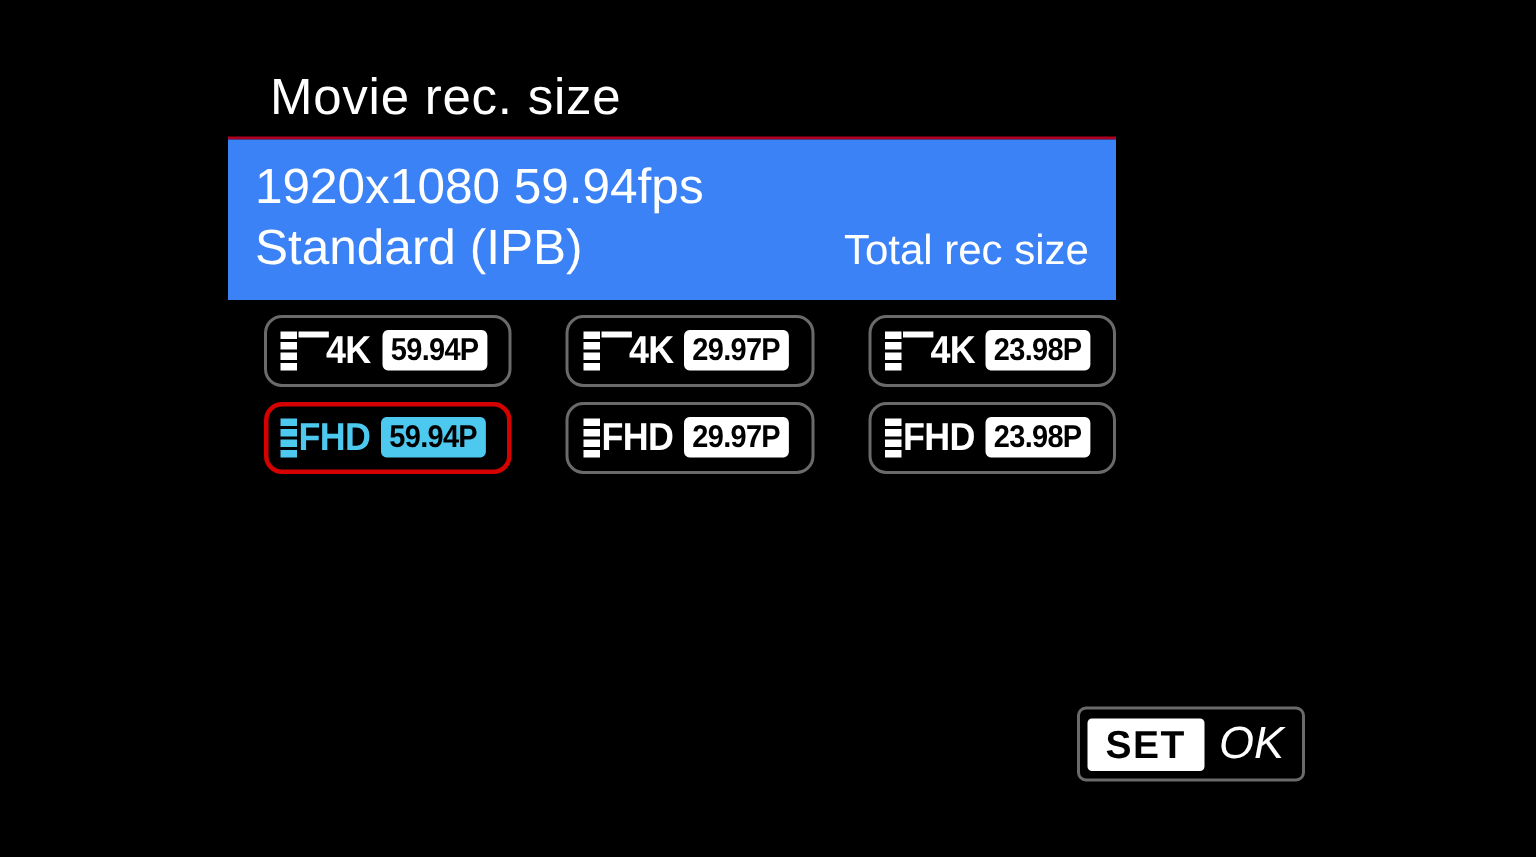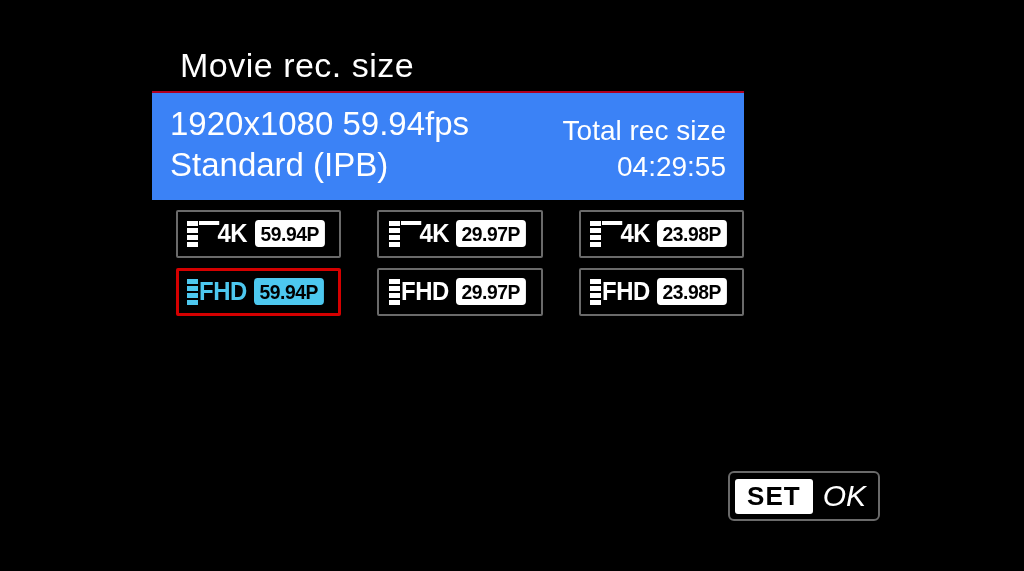--- a/index.html
+++ b/index.html
@@ -52,21 +52,21 @@
     }
     .grid {
       margin-top: 10px;
       display: grid;
       grid-template-columns: repeat(3, 1fr);
       gap: 10px 12px;
     }
     .option {
       height: 48px;
       border: 2px solid #6a6a6a;
-      border-radius: 2px;
+      border-radius: 12px;
       background: #000;
       display: flex;
       align-items: center;
       justify-content: center;
       gap: 3px;
       cursor: pointer;
       margin-left: 24px;
     }
     .option.selected {
       border: 3px solid #d50000;
@@ -126,21 +126,21 @@
       display: flex;
       align-items: center;
       transform: scaleX(0.92);
       transform-origin: left center;
     }
     .option.selected .fps-badge {
       background: #4dc8ef;
     }
     .footer {
       position: absolute;
-      right: 144px;
+      right: 154px;
       bottom: 50px;
       height: 50px;
       border: 2px solid #6a6a6a;
       border-radius: 6px;
       background: #000;
       display: flex;
       align-items: center;
       padding: 3px 12px 3px 5px;
       gap: 10px;
       cursor: pointer;
@@ -166,21 +166,20 @@
 <div class="container">
   <div class="title">Movie rec. size</div>
   <div class="divider"></div>
   <div class="info-panel">
     <div class="info-left">
       <div>1920x1080 59.94fps</div>
       <div>Standard (IPB)</div>
     </div>
     <div class="info-right">
       <div>Total rec size</div>
-      <div>04:29:55</div>
     </div>
   </div>
   <div class="grid" id="option-grid">
       <div class="option">
         <div class="res-badge">
           <div class="film-icon">
             <span></span>
             <span></span>
             <span></span>
             <span></span>

